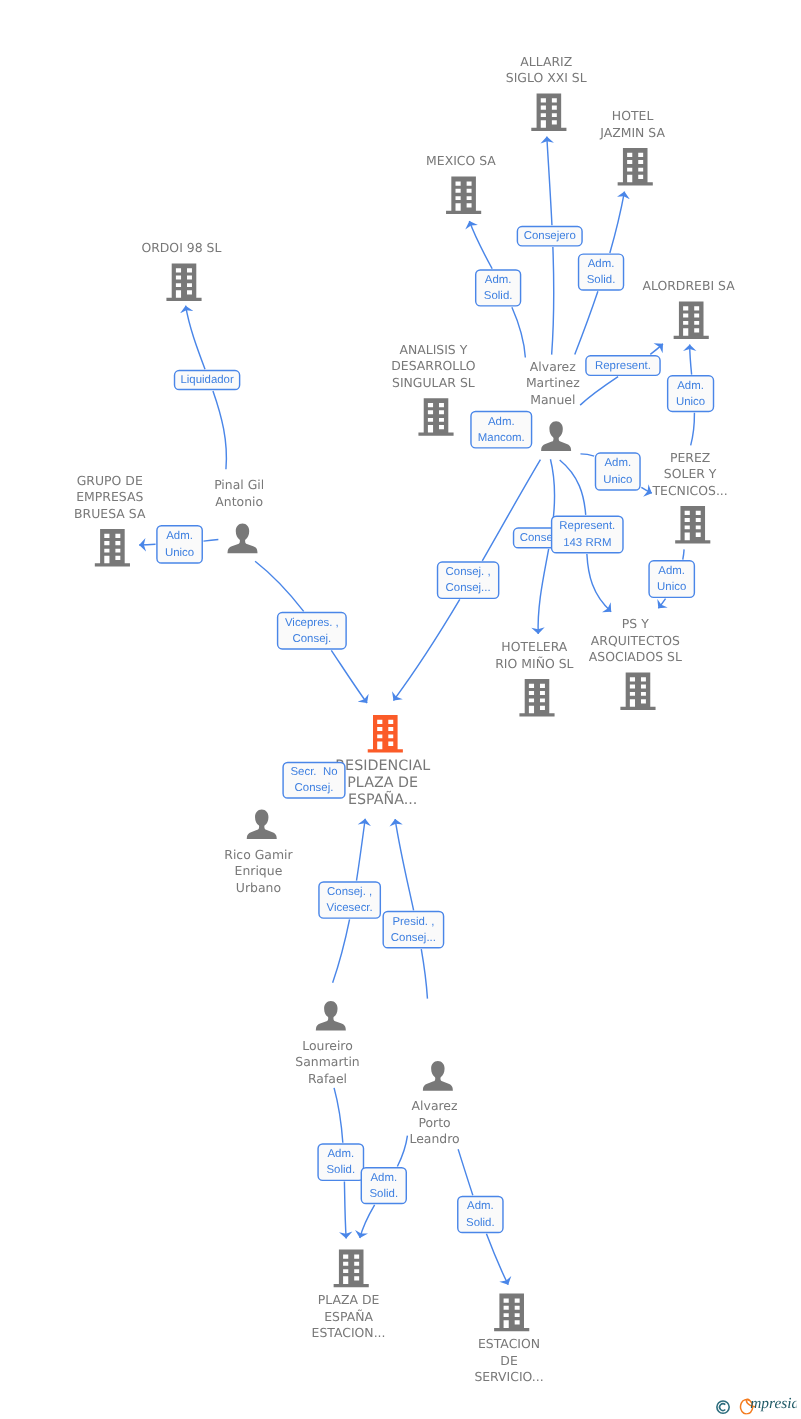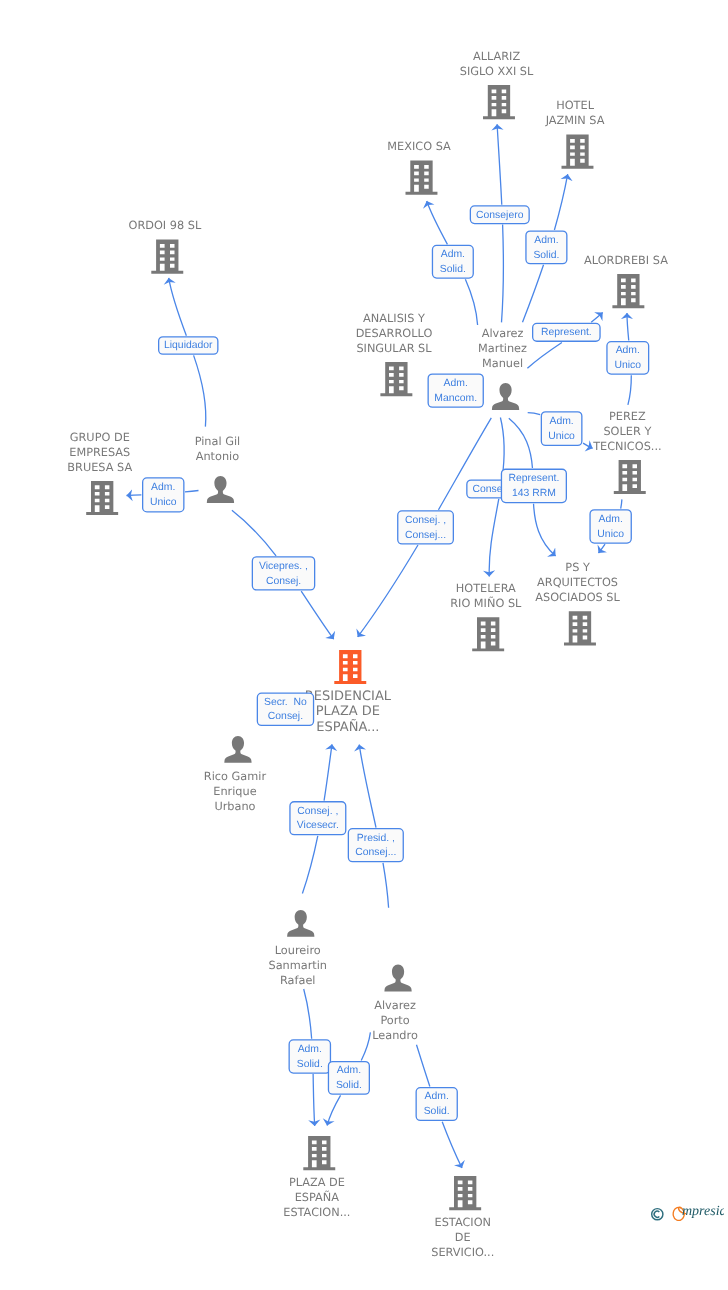--- a/index.html
+++ b/index.html
@@ -9,21 +9,21 @@
        -webkit-font-smoothing:antialiased;text-rendering:geometricPrecision;}
   #stage{position:relative;width:728px;height:1290px;background:#fff;}
   #graph{position:absolute;left:0;top:0;display:block;}
   .nodelabel{font-size:11.3px;font-family:"DejaVu Sans",sans-serif;
              text-anchor:middle;dominant-baseline:middle;}
   .nodelabel-focus{font-size:13px;}
   .edgelabeltext{font-size:10.4px;font-family:"Liberation Sans",sans-serif;
              text-anchor:middle;dominant-baseline:middle;white-space:pre;}
   .ebox{stroke-width:1.3;}
   .elink{fill:none;stroke-width:1.3;}
-  #wm{position:absolute;left:634px;top:1197px;}
+  #wm{position:absolute;left:634px;top:1262px;}
   .wm-rest{font-family:"Liberation Serif",serif;font-style:italic;font-size:14px;fill:#1f5a66;}
 </style>
 </head>
 <body>
 
 <div id="stage">
   <svg id="graph" width="728" height="1290" viewBox="0 0 728 1290">
     <defs>
       <marker id="arrow" viewBox="0 0 6.6 12.6" refX="6.2" refY="6.3" markerWidth="6.6" markerHeight="12.6" markerUnits="userSpaceOnUse" orient="auto">
         <path d="M 6.2 6.3 L 0.2 0.2 L 1.95 6.3 L 0.2 12.4 Z" fill="#4a86e8"></path>

